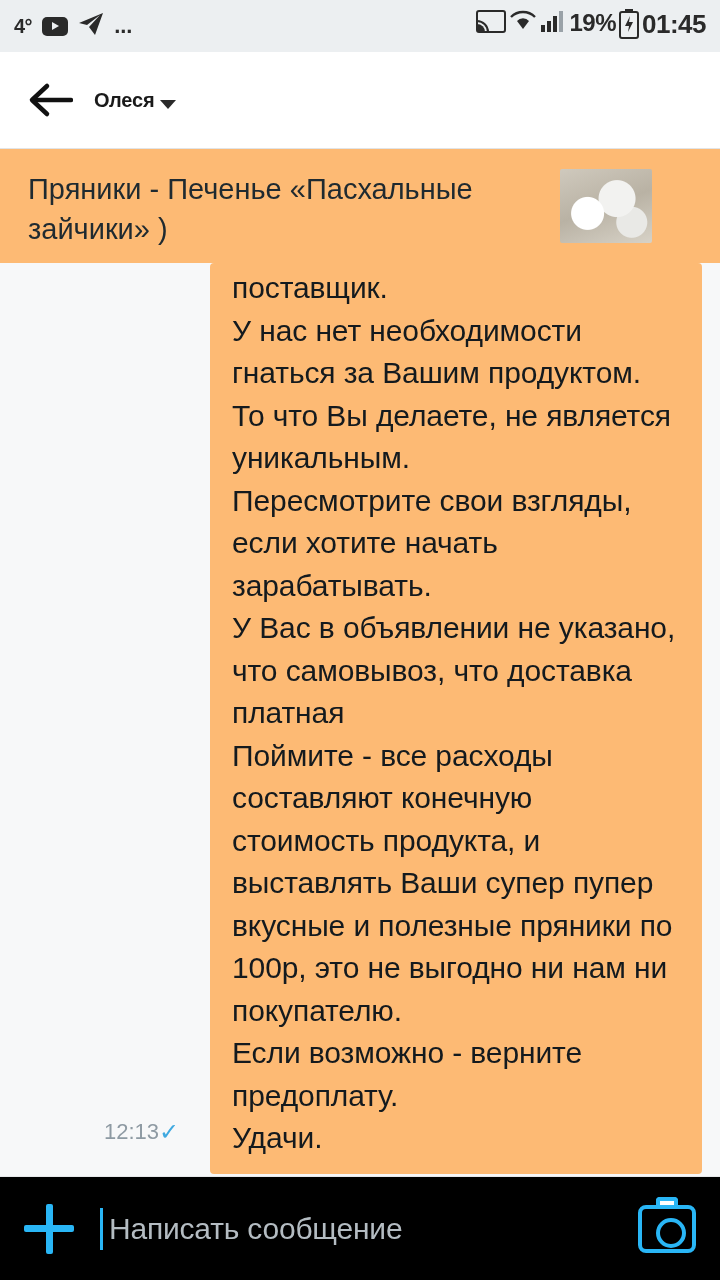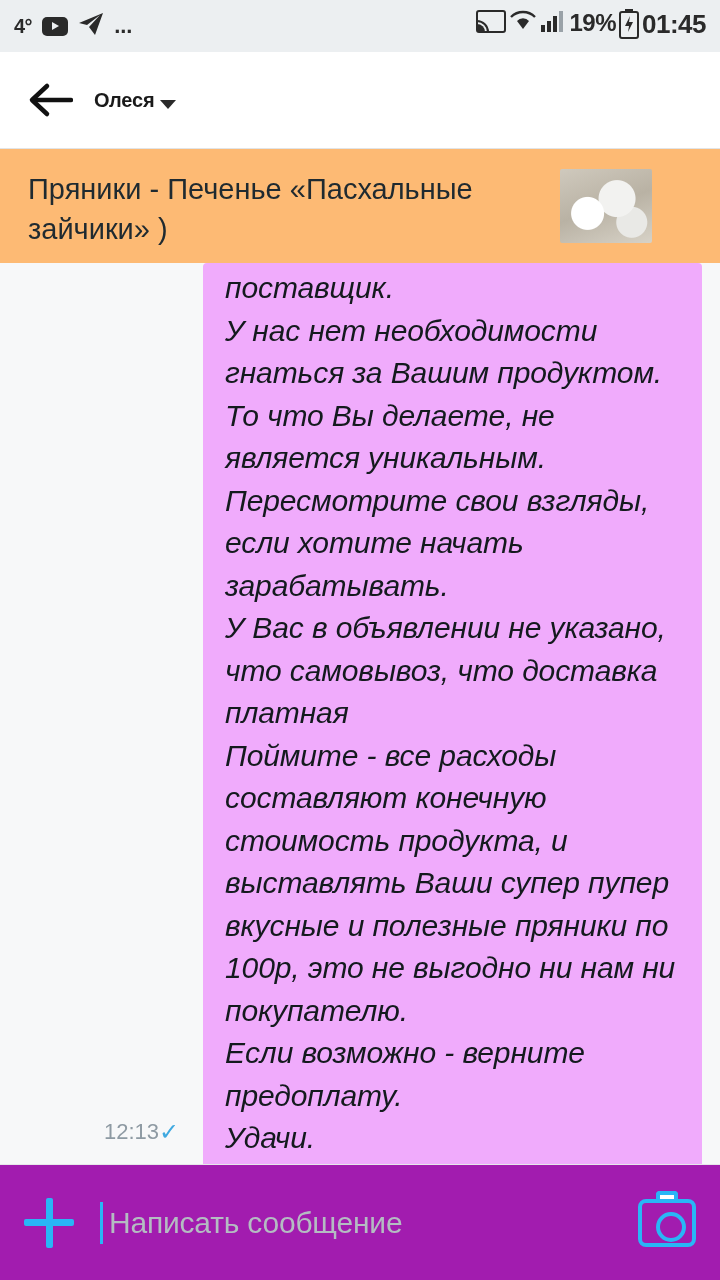--- a/index.html
+++ b/index.html
@@ -104,27 +104,26 @@
       linear-gradient(160deg, #cfc9bd 0%, #b9b2a4 50%, #d7d2c7 100%);
     overflow: hidden;
   }
 
   .bubble-area {
     position: relative;
     height: 906px;
   }
   .bubble {
     position: absolute;
-    left: 203px;
+    left: 210px;
     right: 18px;
     top: 0;
-    background: #f0abfc;
+    background: #fdba74;
     border-radius: 4px 4px 4px 4px;
     padding: 4px 22px 14px 22px;
-    font-style: italic;
   }
   .msg-text {
     font-size: 30px;
     line-height: 42.5px;
     color: #141a1e;
     white-space: pre-line;
     letter-spacing: -0.1px;
   }
   .meta {
     position: absolute;
@@ -132,22 +131,22 @@
     bottom: 24px;
     display: flex;
     align-items: center;
     gap: 0;
   }
   .meta-time { font-size: 22px; color: #8e9aa3; }
   .check { color: #3fa9e0; font-size: 24px; line-height: 22px; }
 
   
   .composer {
-    height: 116px;
-    background: #a21caf;
+    height: 104px;
+    background: #000000;
     border-top: 1px solid #e6e8ea;
     display: flex;
     align-items: center;
     padding: 0 24px;
     flex: none;
   }
   .plus {
     width: 50px; height: 50px; flex: none;
     position: relative;
   }

